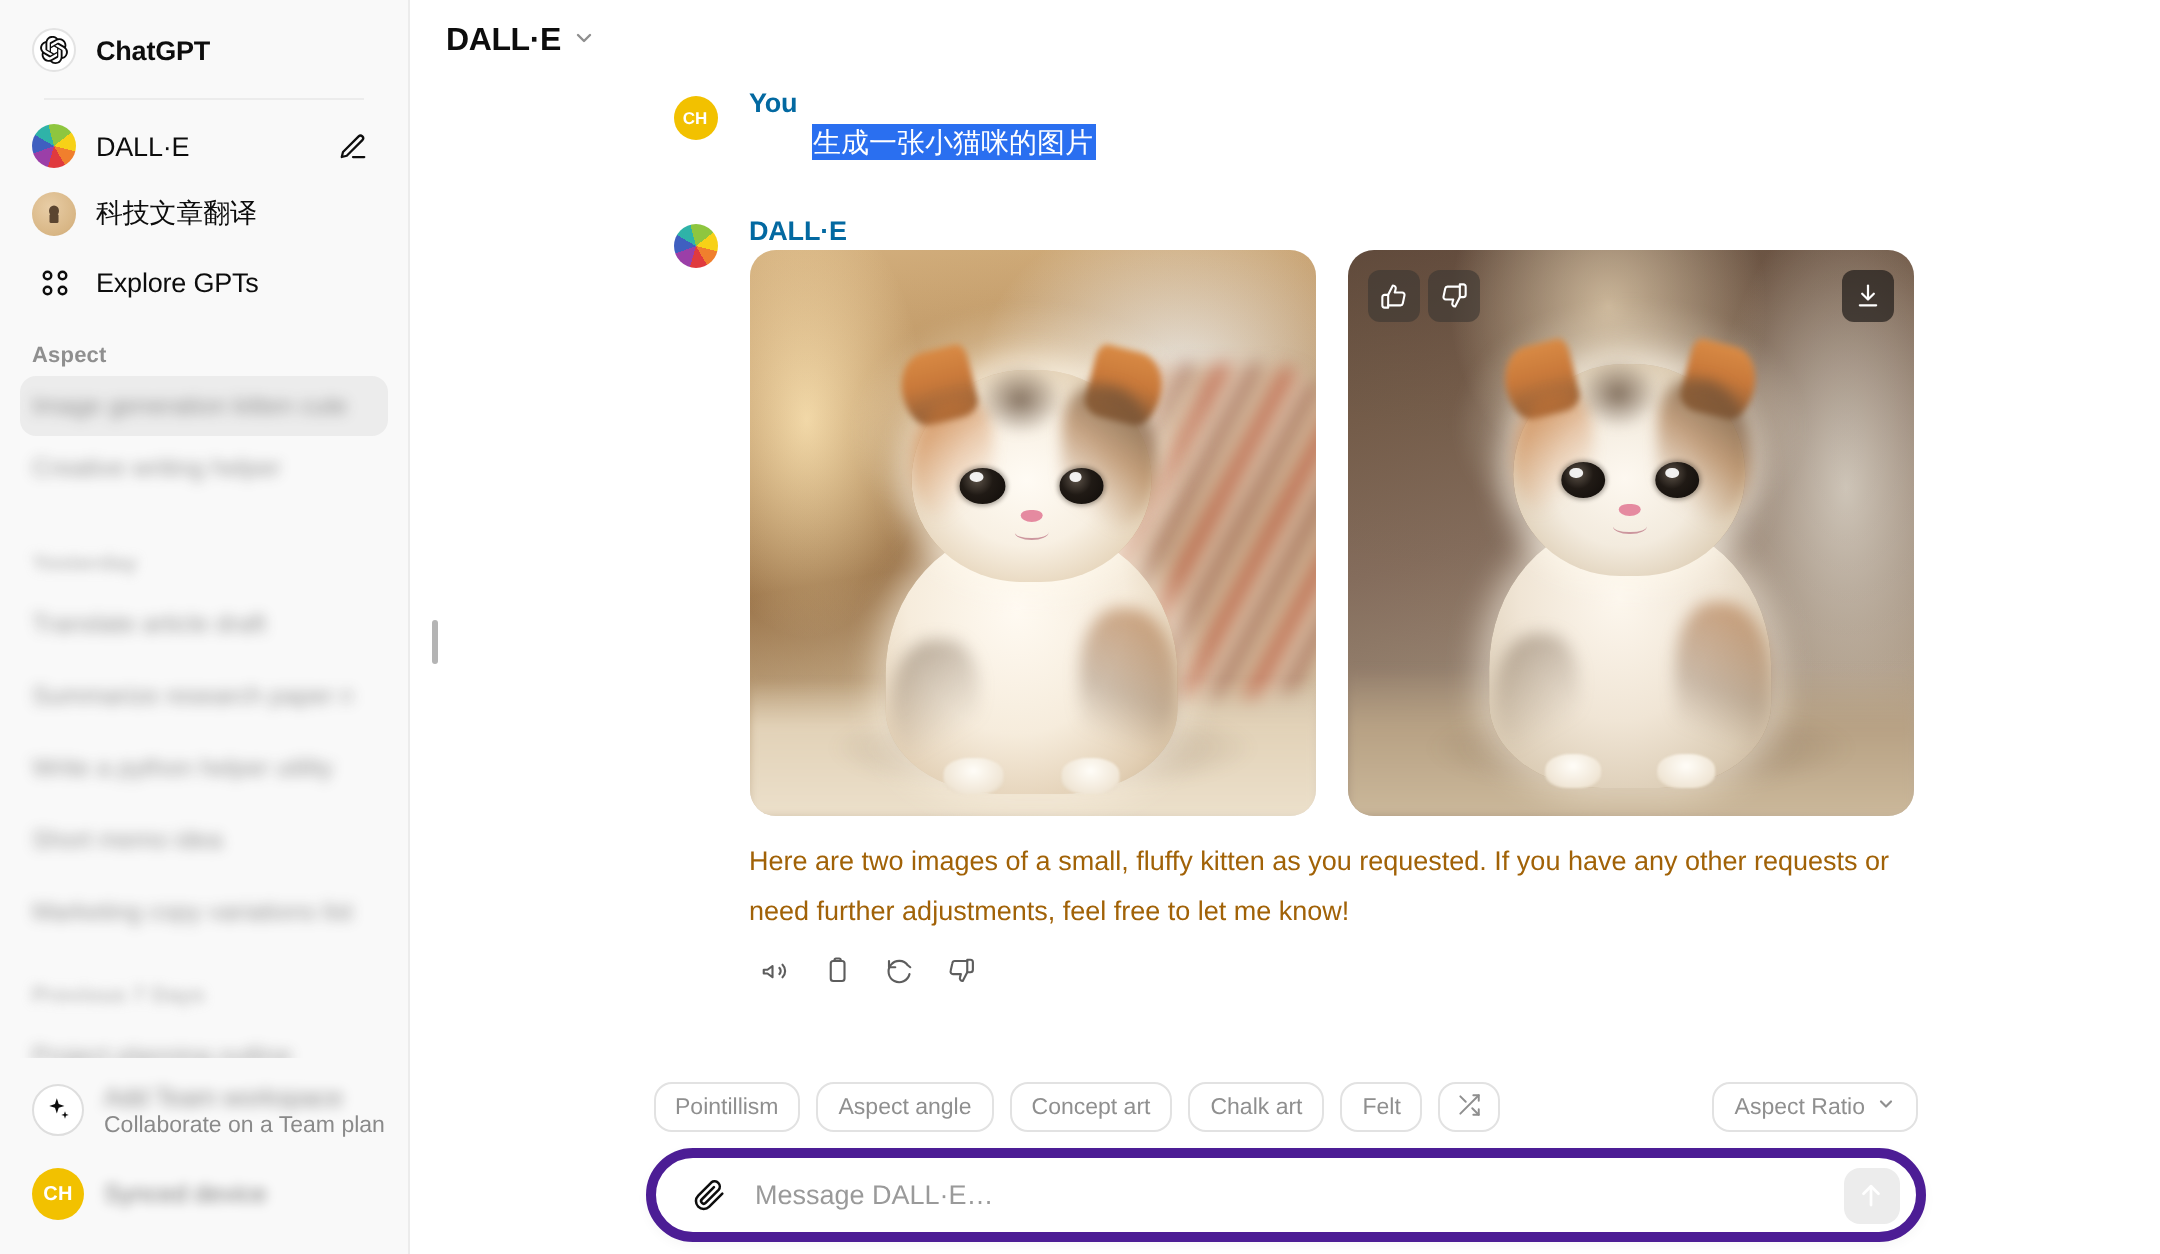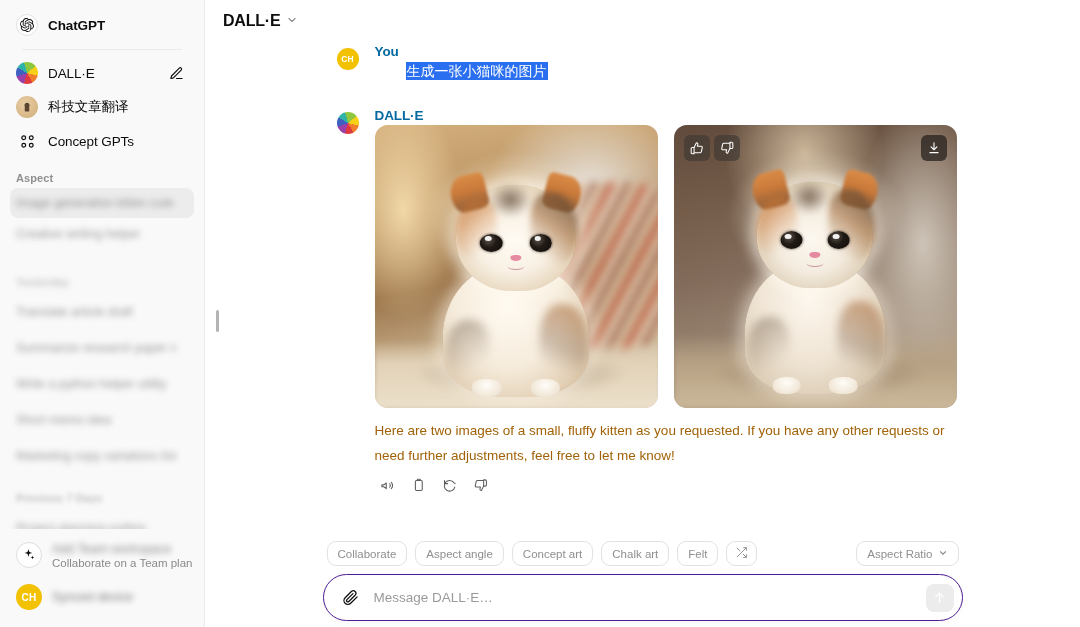--- a/index.html
+++ b/index.html
@@ -300,21 +300,21 @@
   }
   .chip {
     border: 1px solid #e2e2e2; border-radius: 9px; background: #fff;
     height: 25px; padding: 0 10px; display: flex; align-items: center;
     font-size: 11.5px; color: #8f8f8f; cursor: pointer; white-space: nowrap;
   }
   .chip.icon-chip { padding: 0 8px; }
   .chip.ratio { margin-left: auto; gap: 5px; }
   .composer {
     width: 640px; margin: 0 auto; height: 47px;
-    border: 1px solid #4c1d95; border-radius: 24px; background: #fff;
+    border: 5px solid #4c1d95; border-radius: 24px; background: #fff;
     display: flex; align-items: center; padding: 0 8px 0 14px;
     box-shadow: 0 2px 6px rgba(0,0,0,0.035);
   }
   .clip-btn {
     width: 26px; height: 26px; display: flex; align-items: center; justify-content: center;
     cursor: pointer; flex: 0 0 26px; border-radius: 6px;
   }
   .composer-input {
     flex: 1 1 auto; border: none; outline: none; font-size: 13.5px;
     color: #0d0d0d; background: transparent; padding: 0 10px; height: 40px;
@@ -370,21 +370,21 @@
 
       <div class="sb-row">
         <span class="ico">
           <svg width="15" height="15" viewBox="0 0 16 16" fill="none" stroke="#0d0d0d" stroke-width="1.3">
             <circle cx="4" cy="4" r="2"></circle>
               <circle cx="12" cy="4" r="2"></circle>
             <circle cx="4" cy="12" r="2"></circle>
               <circle cx="12" cy="12" r="2"></circle>
           </svg>
         </span>
-        <span class="sb-label">Concept GPTs</span>
+        <span class="sb-label">Explore GPTs</span>
       </div>
     </div>
 
     <div class="sb-scroll">
 
       <div class="sb-group-title">Aspect</div>
       <div class="sb-chat active" style="height:30px">
         <span class="blur-text wide">Image generation kitten cute</span>
       </div>
       <div class="sb-chat">
@@ -596,21 +596,21 @@
 
           </div>
         </div>
       </div>
     </div>
 
     <div class="composer-wrap">
 
       <div class="chips-row">
         <div class="chip">
-          <span>Collaborate</span>
+          <span>Pointillism</span>
         </div>
         <div class="chip">
           <span>Aspect angle</span>
         </div>
         <div class="chip">
           <span>Concept art</span>
         </div>
         <div class="chip">
           <span>Chalk art</span>
         </div>

